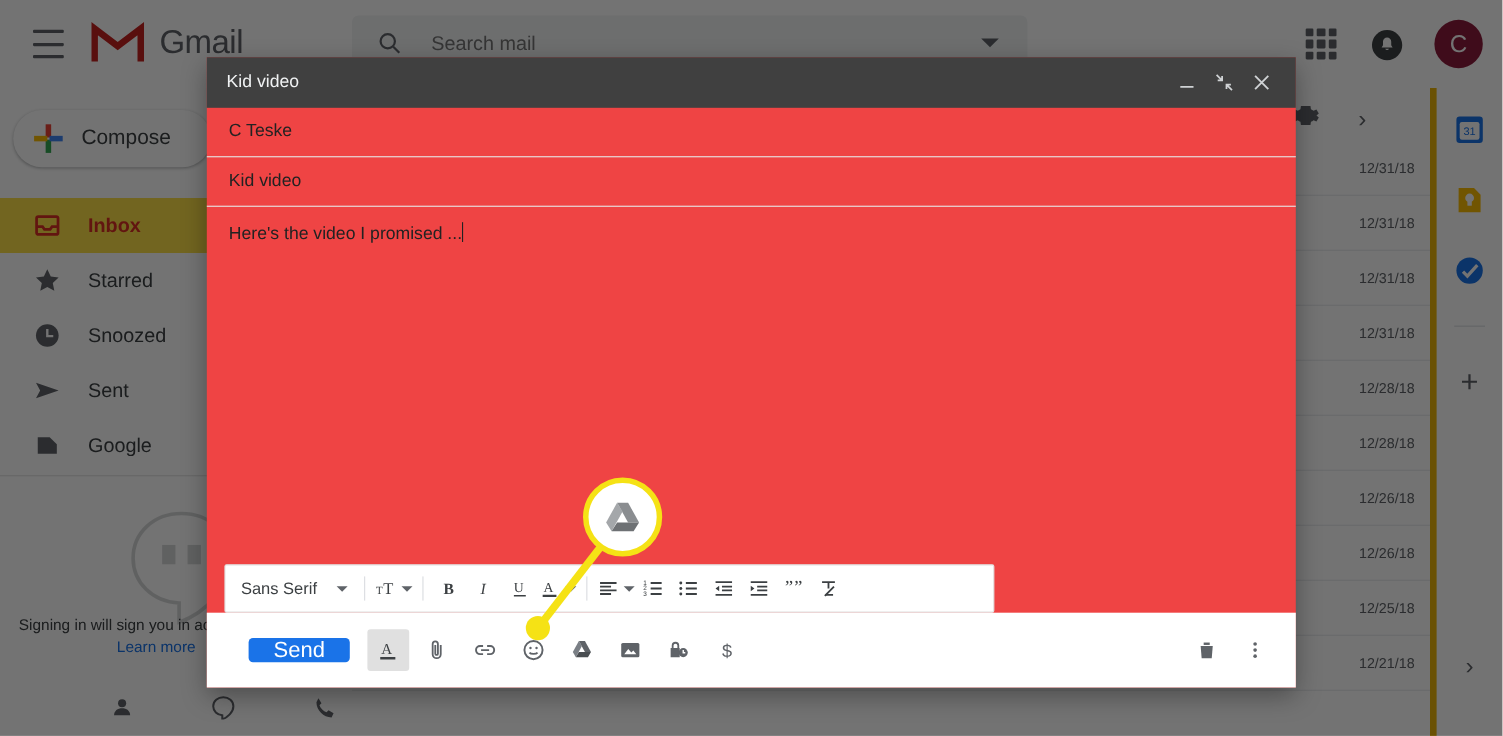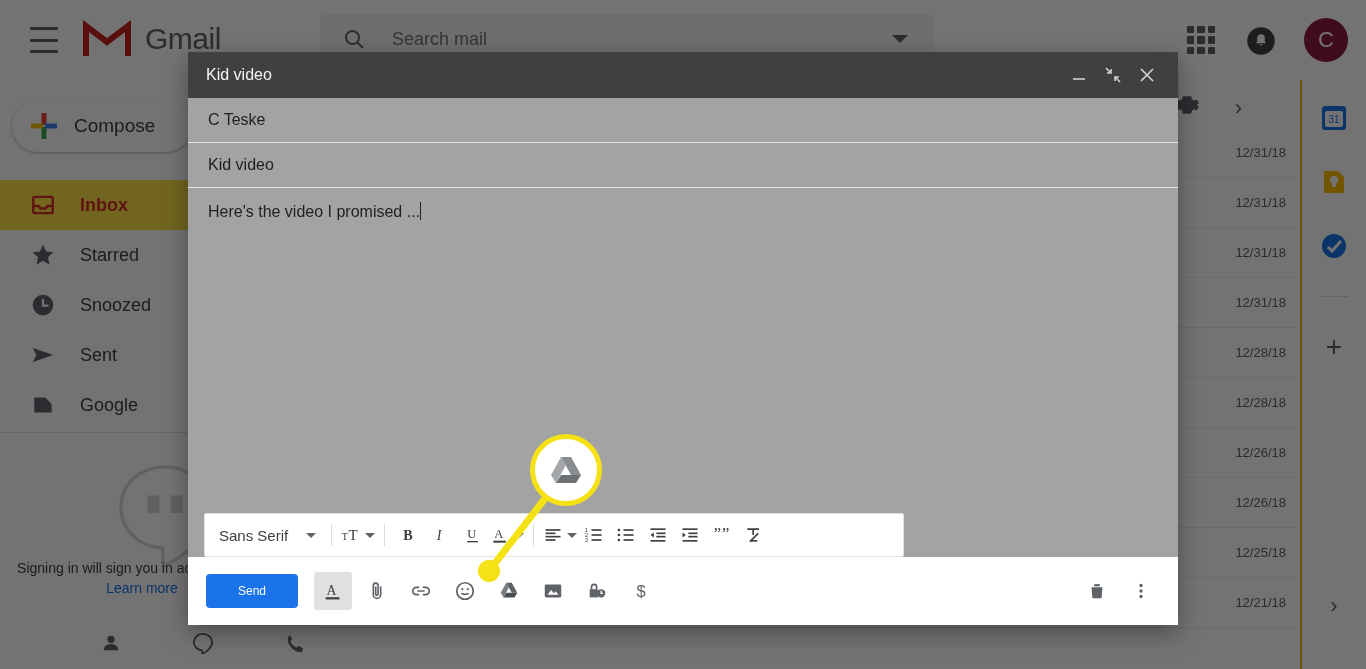--- a/index.html
+++ b/index.html
@@ -81,33 +81,33 @@
              padding: 0 14px; gap: 14px; cursor: pointer; }
   .cbox { width: 18px; height: 18px; border: 2px solid #9aa0a6; border-radius: 2px; flex: none; }
   .star { width: 20px; height: 20px; flex: none; }
   .sender { width: 190px; font-size: 15px; color: #202124; white-space: nowrap; overflow: hidden; }
   .subject { flex: 1; font-size: 15px; color: #202124; white-space: nowrap; overflow: hidden; }
   .subject .snip { color: #5f6368; }
   .date { width: 90px; text-align: right; font-size: 13px; color: #5f6368; flex: none; }
 
   
   .rightrail { position: absolute; right: 0; top: 80px; width: 66px; bottom: 0;
-               background: #fff; border-left: 2px solid #eab308;
+               background: #fff; border-left: 6px solid #eab308;
                display: flex; flex-direction: column; align-items: center; padding-top: 24px; gap: 36px; }
   .rail-ico { width: 28px; height: 28px; cursor: pointer; }
   .rail-div { width: 28px; height: 1px; background: #dadce0; }
   .rail-plus { font-size: 28px; color: #5f6368; line-height: 1; cursor: pointer; }
   .rail-chev { position: absolute; bottom: 50px; font-size: 22px; color: #5f6368; }
 
   
   .dimmer { position: absolute; inset: 0; background: rgba(0,0,0,0.55); pointer-events: none; }
 
   
   .compose { position: absolute; left: 188px; top: 52px; width: 990px; height: 573px;
-             background: #a3a3a3; box-shadow: 0 8px 22px rgba(0,0,0,.35); }
+             background: #ef4444; box-shadow: 0 8px 22px rgba(0,0,0,.35); }
   .compose-head { height: 46px; background: #404040; display: flex; align-items: center;
                   padding: 0 14px 0 18px; }
   .compose-title { color: #f1f3f4; font-size: 16px; flex: 1; }
   .cw-btn { width: 34px; height: 34px; display: flex; align-items: center; justify-content: center;
             cursor: pointer; color: #cfd2d4; }
   .cw-btn svg { width: 18px; height: 18px; }
 
   .field { height: 45px; border-bottom: 1px solid #e6e6e6; display: flex; align-items: center; padding: 0 20px; }
   .field .fval { font-size: 16px; color: #222; }
   .bodyarea { height: 300px; padding: 14px 20px 0 20px; position: relative; }
@@ -123,23 +123,23 @@
   .tri { width: 0; height: 0; border-left: 5px solid transparent; border-right: 5px solid transparent;
          border-top: 5px solid #5f6368; }
   .vsep { width: 1px; height: 22px; background: #dadce0; margin: 0 7px; }
   .fbtn { min-width: 30px; height: 32px; display: flex; align-items: center; justify-content: center;
           cursor: pointer; color: #3c4043; gap: 4px; }
   .fbtn svg { width: 20px; height: 20px; }
 
   
   .actionbar { position: absolute; left: 0; right: 0; bottom: 0; height: 68px;
                display: flex; align-items: center; padding: 0 18px; gap: 6px; background: #fff; }
-  .send-btn { width: 92px; height: 34px; background: #1a73e8; color: #fff; border-radius: 4px;
-              font-size: 12px; display: flex; align-items: center; justify-content: center;
-              cursor: pointer; margin-right: 10px; }
+  .send-btn { width: 92px; height: 22px; background: #1a73e8; color: #fff; border-radius: 4px;
+              font-size: 20px; display: flex; align-items: center; justify-content: center;
+              cursor: pointer; margin-right: 10px; margin-left: 20px; }
   .abtn { width: 38px; height: 38px; border-radius: 50%; display: flex; align-items: center;
           justify-content: center; cursor: pointer; color: #5f6368; }
   .abtn.sel { background: #e0e0e0; border-radius: 3px; }
   .abtn svg { width: 22px; height: 22px; }
   .spacer { flex: 1; }
 
   
   .callout { position: absolute; left: 530px; top: 434px; width: 72px; height: 72px; border-radius: 50%;
              background: #ffffff; border: 5px solid #f5e215;
              display: flex; align-items: center; justify-content: center; }

